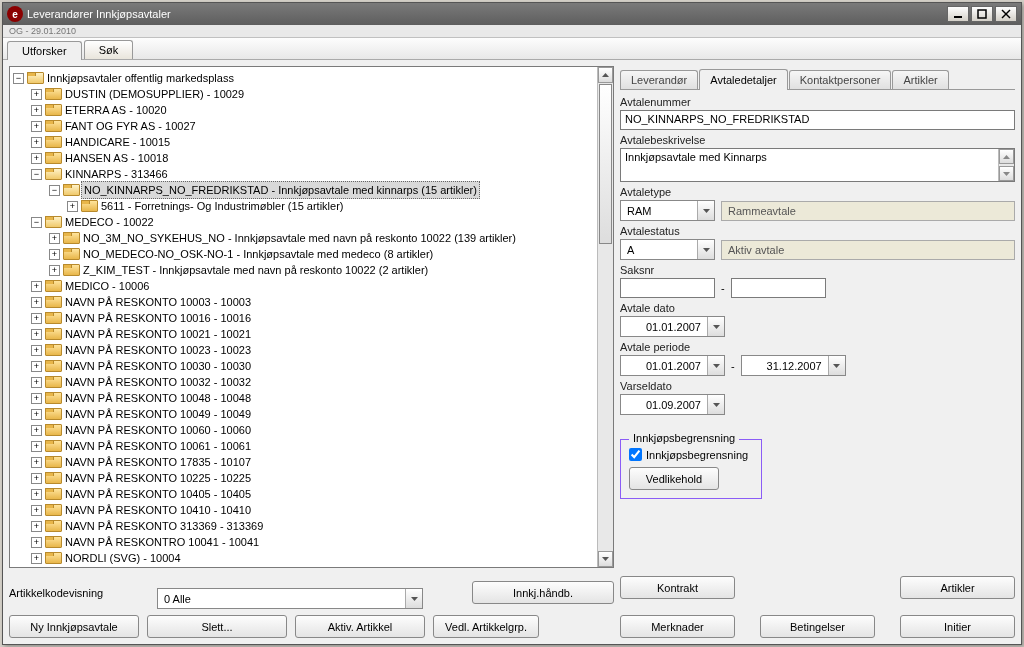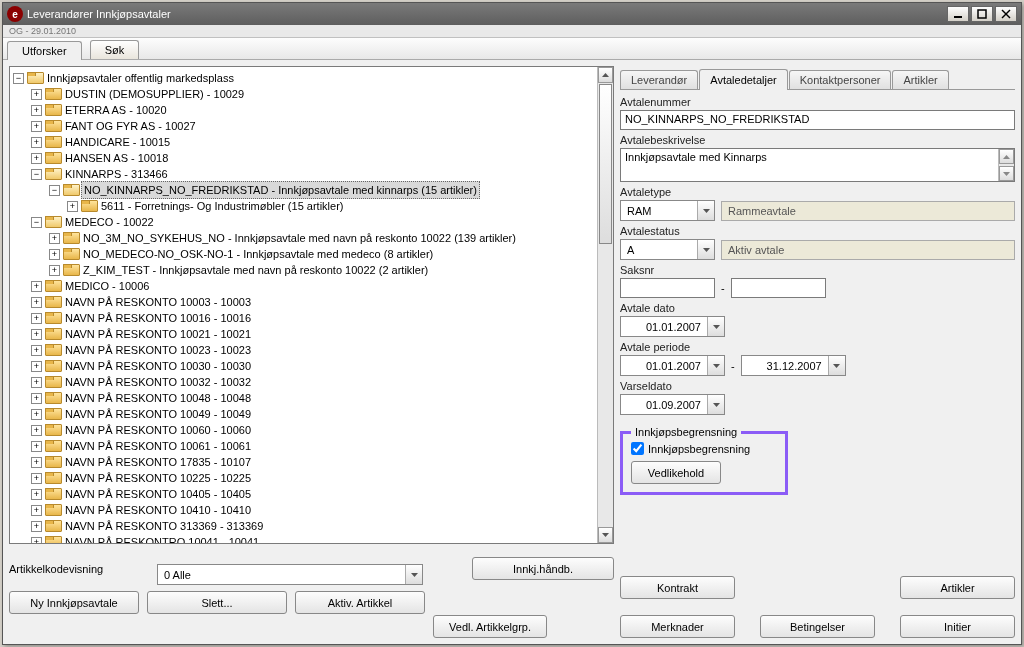--- a/index.html
+++ b/index.html
@@ -9,21 +9,21 @@
   .titlebar { height: 22px; background: linear-gradient(to bottom, #7a7a7a, #5e5e5e); color: #fff; display: flex; align-items: center; padding: 0 4px; }
   .titlebar .icon { width: 16px; height: 16px; background: #8b0000; border-radius: 8px; display: inline-flex; align-items: center; justify-content: center; font-weight: bold; color: #fff; font-size: 10px; margin-right: 4px; }
   .titlebar .title { flex: 1; }
   .titlebar .win-btns { display: flex; gap: 2px; }
   .titlebar .win-btn { width: 22px; height: 16px; background: linear-gradient(#fefefe,#d4d0c8); border: 1px solid #666; display: flex; align-items: center; justify-content: center; cursor: pointer; }
   .titlebar .win-btn svg { width: 10px; height: 10px; }
 
   .subbar { height: 13px; font-size: 9px; color: #777; padding-left: 6px; background:#e9e9e9; border-bottom:1px solid #c0c0c0; line-height:13px;}
 
   .topTabs { height: 22px; background: linear-gradient(#fdfdfd,#e8e8e8); border-bottom: 1px solid #aaa; display: flex; align-items: flex-end; padding-left: 4px; }
-  .topTab { padding: 3px 14px; border: 1px solid #999; border-bottom: none; background: linear-gradient(#fff,#e9e5dc); margin-right: 8px; border-radius: 3px 3px 0 0; cursor: pointer; text-align: center; }
+  .topTab { padding: 3px 14px; border: 1px solid #999; border-bottom: none; background: linear-gradient(#fff,#e9e5dc); margin-right: 2px; border-radius: 3px 3px 0 0; cursor: pointer; text-align: center; }
   .topTab.active { background: #f0f0f0; position: relative; top: 1px; }
 
   .content { flex: 1; display: flex; padding: 6px; gap: 6px; overflow:hidden;}
   .leftPane { width: 605px; display: flex; flex-direction: column; }
   .rightPane { flex: 1; display: flex; flex-direction: column; }
 
   .treeWrap { flex: 1; background: #fff; border: 1px solid #7a7a7a; overflow: hidden; position: relative; }
   .treeScroll { position:absolute; top:0; left:0; right:16px; bottom:0; overflow:hidden; padding:3px;}
   .tree ul { list-style: none; padding-left: 0; }
   .tree li { white-space: nowrap; line-height: 16px; }
@@ -58,21 +58,21 @@
   .field { margin-bottom: 4px; }
   .field label { display:block; margin-bottom:2px; color:#222;}
   .txt { border:1px solid #7a7a7a; background:#fff; height:20px; padding:2px 4px; }
   .txtarea { border:1px solid #7a7a7a; background:#fff; height:34px; padding:2px 4px; position:relative;}
   .txtarea .mini-vscroll{ position:absolute; right:0; top:0; bottom:0; width:16px; background:#e8e8e8; border-left:1px solid #bbb;}
   .txtarea .mini-vscroll .sbtn{ height:15px; background:linear-gradient(#fff,#ddd); border:1px solid #999; display:flex; align-items:center; justify-content:center;}
   .txtarea .mini-vscroll .sbtn.down{ position:absolute; bottom:0; left:0; right:0;}
   .inline { display:flex; align-items:center; gap:6px;}
   .ro { border:1px solid #aaa; background:#ece9d8; padding:2px 6px; height:20px; display:flex; align-items:center; color:#555;}
 
-  .groupbox { border:3px solid #8b5cf6; padding:8px; margin-top:16px; position:relative; width:168px;}
+  .groupbox { border:1px solid #8b5cf6; padding:8px; margin-top:24px; position:relative; width:142px;}
   .groupbox .gtitle { position:absolute; top:-8px; left:8px; background:#f0f0f0; padding:0 4px;}
   .chk { display:flex; align-items:center; gap:4px; margin-bottom:6px;}
   .chk input { width:13px; height:13px;}
 
   .rightBottom { display:flex; justify-content:space-between; gap:8px; padding-top:8px; flex-wrap:wrap;}
   .rightBottom .btn { width: 115px;}
   svg.tri { width:7px; height:4px;}
 </style>
 </head>
 <body>
@@ -391,21 +391,21 @@
                 </svg>
               </div>
           </div>
           <div style="flex:1"></div>
           <button class="btn" style="width:142px;margin-left:28px;">Innkj.håndb.</button>
         </div>
         <div class="row2">
           <button class="btn" style="width:130px;">Ny Innkjøpsavtale</button>
           <button class="btn" style="width:140px;">Slett...</button>
           <button class="btn" style="width:130px;">Aktiv. Artikkel</button>
-          <button class="btn" style="width:114px;margin-top:24px;">Vedl. Artikkelgrp.</button>
+          <button class="btn" style="width:106px;">Vedl. Artikkelgrp.</button>
         </div>
       </div>
     </div>
 
     <div class="rightPane">
       <div class="detailTabs">
         <div class="detailTab">Leverandør</div>
         <div class="detailTab active">Avtaledetaljer</div>
         <div class="detailTab">Kontaktpersoner</div>
         <div class="detailTab">Artikler</div>

